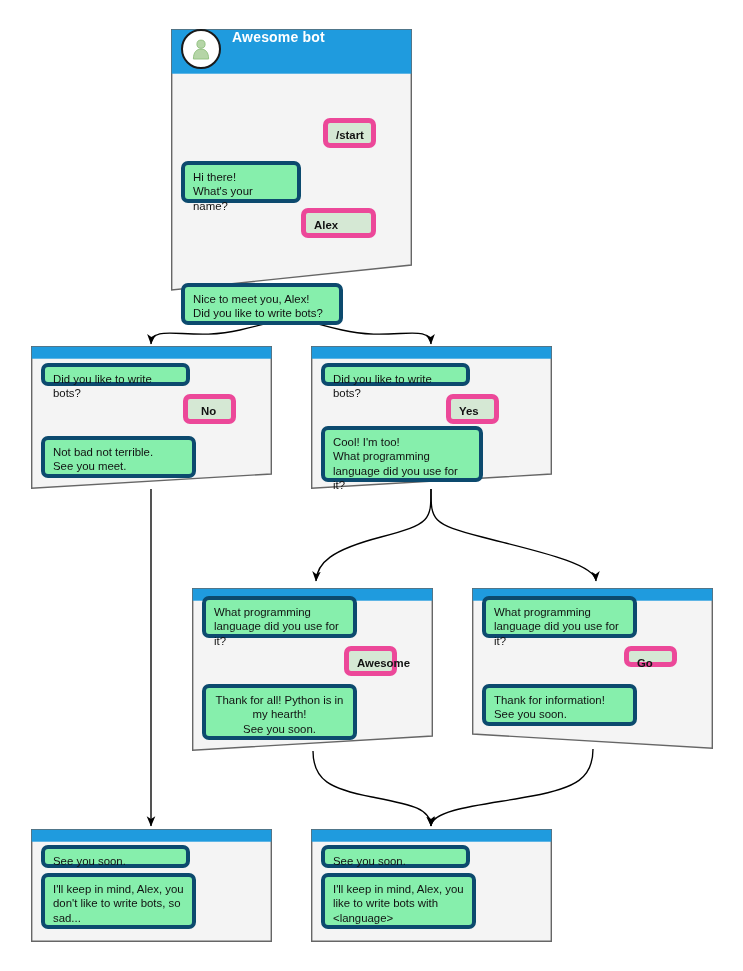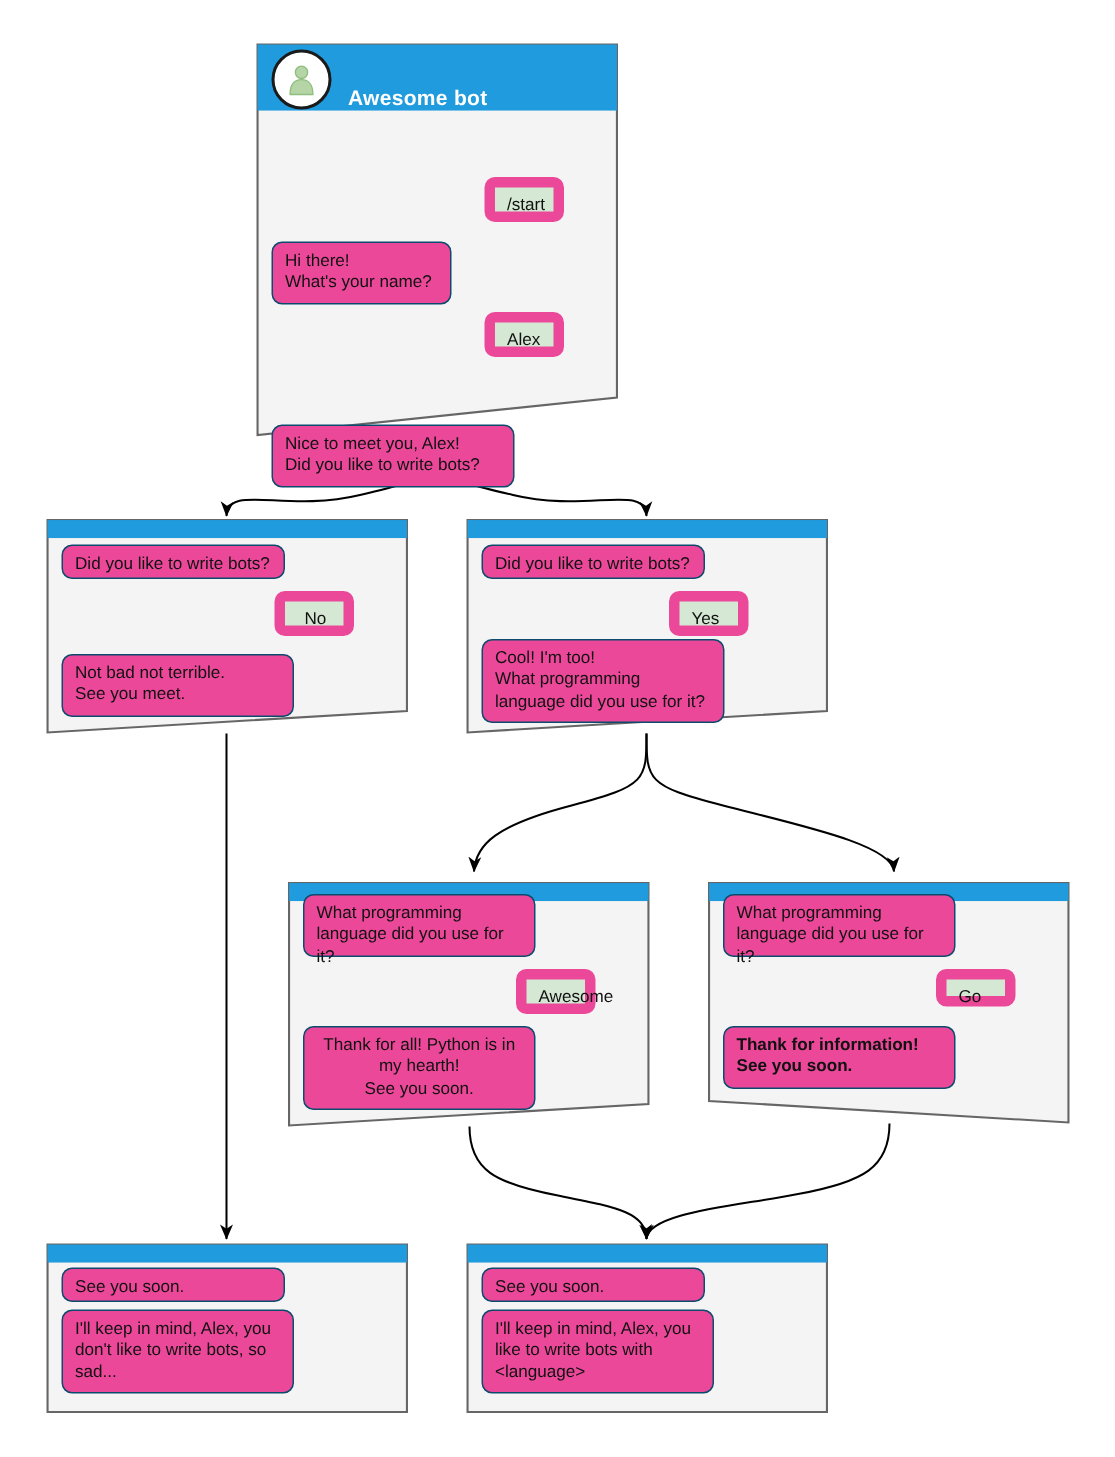--- a/index.html
+++ b/index.html
@@ -19,21 +19,21 @@
     box-sizing:border-box;
   }
   .panel .shell{
     position:absolute;left:0;top:0;width:100%;height:100%;
   }
   .panel .shell svg{display:block;width:100%;height:100%;overflow:visible;}
 
   .panel .head{
     position:absolute;left:0;top:0;width:100%;
     height:44px;
-    display:flex;align-items:flex-end;
+    display:flex;align-items:flex-start;
     padding-left:10px;
     box-sizing:border-box;
   }
 
   .avatar{
     width:40px;height:40px;border-radius:50%;
     background:#ffffff;border:2px solid #1a1a1a;
     display:flex;align-items:center;justify-content:center;
     box-sizing:border-box;flex:0 0 auto;
   }
@@ -48,22 +48,22 @@
   .msg{
     position:absolute;
     box-sizing:border-box;
     border-radius:7px;
     font-size:11.4px;
     line-height:14.4px;
     color:#111111;
     padding:5px 8px 6px 8px;
     white-space:pre-line;
   }
-  .msg.bot{background:#ec4899;border:1px solid #0c4a6e;}
-  .msg.user{background:#d5e8d4;border:7px solid #ec4899;}
+  .msg.bot{background:#86efac;border:4px solid #0c4a6e;}
+  .msg.user{background:#d5e8d4;border:5px solid #ec4899;font-weight:bold;}
 </style>
 </head>
 <body>
 
 <div id="canvas">
 
   <svg id="edges" viewBox="0 0 743 971" xmlns="http://www.w3.org/2000/svg">
     <defs>
       <marker id="arrow" markerWidth="9" markerHeight="9" refX="7.2" refY="3.4" orient="auto" markerUnits="strokeWidth">
         <path d="M0,0.2 L7.6,3.4 L0,6.6 L2.1,3.4 Z" fill="#000000"></path>
@@ -93,21 +93,21 @@
           <circle cx="12" cy="7.2" r="4.1" fill="#b5d5a7" stroke="#8fbf7e" stroke-width="0.9"></circle>
           <path d="M4.4 22 C4.4 14.6 8.0 12.1 12 12.1 C16 12.1 19.6 14.6 19.6 22 Z" fill="#b5d5a7" stroke="#8fbf7e" stroke-width="0.9"></path>
         </svg>
       </div>
       <div class="bot-title">Awesome bot</div>
     </div>
     <div class="body" style="top:44px;height:218px;">
       <div class="msg user" style="right:36px;top:45px;width:53px;height:30px;">/start</div>
       <div class="msg bot" style="left:10px;top:88px;width:120px;height:42px;">Hi there!
 What's your name?</div>
-      <div class="msg user" style="right:36px;top:135px;width:53px;height:30px;margin-left:48px;">Alex</div>
+      <div class="msg user" style="right:36px;top:135px;width:75px;height:30px;margin-left:48px;">Alex</div>
       <div class="msg bot" style="left:10px;top:178px;width:162px;height:42px;margin-top:32px;">Nice to meet you, Alex!
 Did you like to write bots?</div>
     </div>
   </div>
 
   <div class="panel small" id="node-answer-no" style="left:31px;top:346px;width:241px;height:143px;">
     <div class="shell">
       <svg viewBox="0 0 241 143" preserveAspectRatio="none">
         <polygon points="0.7,0.7 240.3,0.7 240.3,128 0.7,142.3" fill="#f4f4f4" stroke="#666666" stroke-width="1.4"></polygon>
         <rect x="0.7" y="0.7" width="239.6" height="12" fill="#1f9bde"></rect>
@@ -158,21 +158,21 @@
     <div class="shell">
       <svg viewBox="0 0 241 161" preserveAspectRatio="none">
         <polygon points="0.7,0.7 240.3,0.7 240.3,160.3 0.7,146" fill="#f4f4f4" stroke="#666666" stroke-width="1.4"></polygon>
         <rect x="0.7" y="0.7" width="239.6" height="12" fill="#1f9bde"></rect>
       </svg>
     </div>
     <div class="body" style="top:12px;height:149px;">
       <div class="msg bot" style="left:10px;top:-4px;width:155px;height:42px;">What programming
 language did you use for it?</div>
       <div class="msg user" style="right:36px;top:46px;width:53px;height:20px;">Go</div>
-      <div class="msg bot" style="left:10px;top:84px;width:155px;height:42px;font-weight:bold;">Thank for information!
+      <div class="msg bot" style="left:10px;top:84px;width:155px;height:42px;">Thank for information!
 See you soon.</div>
     </div>
   </div>
 
   <div class="panel small" id="node-end-no" style="left:31px;top:829px;width:241px;height:113px;">
     <div class="shell">
       <svg viewBox="0 0 241 113" preserveAspectRatio="none">
         <polygon points="0.7,0.7 240.3,0.7 240.3,112.3 0.7,112.3" fill="#f4f4f4" stroke="#666666" stroke-width="1.4"></polygon>
         <rect x="0.7" y="0.7" width="239.6" height="12" fill="#1f9bde"></rect>
       </svg>

